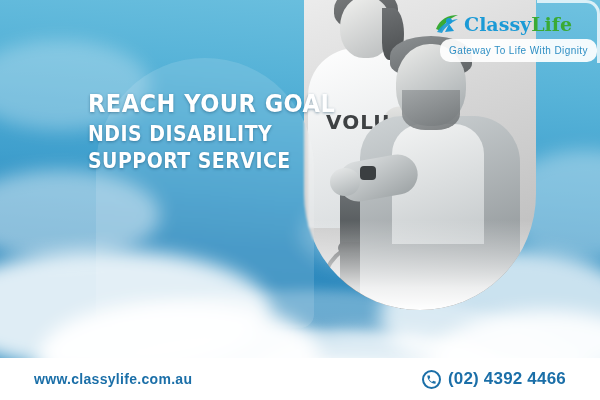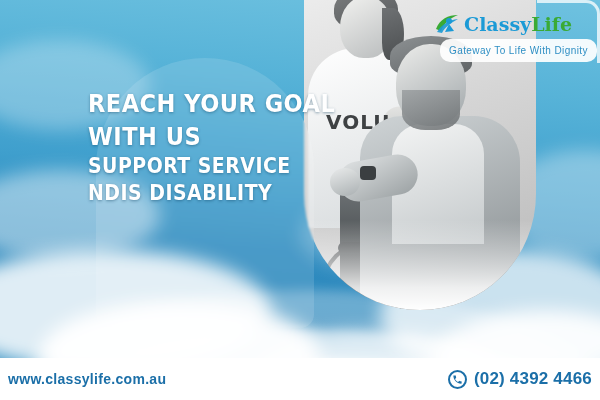--- a/index.html
+++ b/index.html
@@ -25,21 +25,21 @@
 
   
   .wave{position:absolute;left:-20px;width:660px;border-radius:50%/100% 100% 0 0;pointer-events:none;}
   .w1{bottom:-40px;height:150px;background:rgba(255,255,255,.30);filter:blur(6px);}
   .w2{bottom:-60px;height:130px;background:rgba(255,255,255,.45);filter:blur(5px);}
   .w3{bottom:-70px;height:110px;background:rgba(255,255,255,.55);filter:blur(4px);}
 
   
   .footer{
     position:absolute;left:0;bottom:0;width:600px;height:42px;background:#ffffff;
-    display:flex;align-items:center;justify-content:space-between;padding:0 8px;box-sizing:border-box;
+    display:flex;align-items:center;justify-content:space-between;padding:0 34px;box-sizing:border-box;
   }
   .site-url{color:#1b6fa8;font-weight:bold;font-size:14px;letter-spacing:.3px;}
   .phone-wrap{display:flex;align-items:center;gap:7px;}
   .phone-num{color:#1b6fa8;font-weight:bold;font-size:17px;letter-spacing:.2px;}
   .phone-ico{width:19px;height:19px;border:2px solid #1b6fa8;border-radius:50%;
     display:flex;align-items:center;justify-content:center;box-sizing:border-box;}
   .phone-ico svg{display:block;}
 
   
   .panel{
@@ -166,23 +166,22 @@
       <div class="man-head"></div>
       <div class="man-beard"></div>
 
       <div class="photo-fade"></div>
     </div>
   </div>
 
   <div class="panel"></div>
   <div class="headline">
     <span class="l">REACH YOUR GOAL</span>
-    <span class="l">WITH US</span>
+    <span class="l sm">NDIS DISABILITY</span>
     <span class="l sm">SUPPORT SERVICE</span>
-    <span class="l sm">NDIS DISABILITY</span>
   </div>
 
   <div class="corner"></div>
   <div class="logo">
     <div class="logo-row">
       <span class="logo-mark">
         <svg width="26" height="24" viewBox="0 0 26 24">
           <path d="M2 17 C6 7,14 3,24 3 C16 6,10 11,7 19 Z" fill="#3aaa35"></path>
           <path d="M3 20 C8 12,15 8,24 7 C17 11,11 15,8 21 Z" fill="#1b9ad6" opacity="0.9"></path>
           <circle cx="15" cy="9" r="3" fill="#1b9ad6"></circle>

